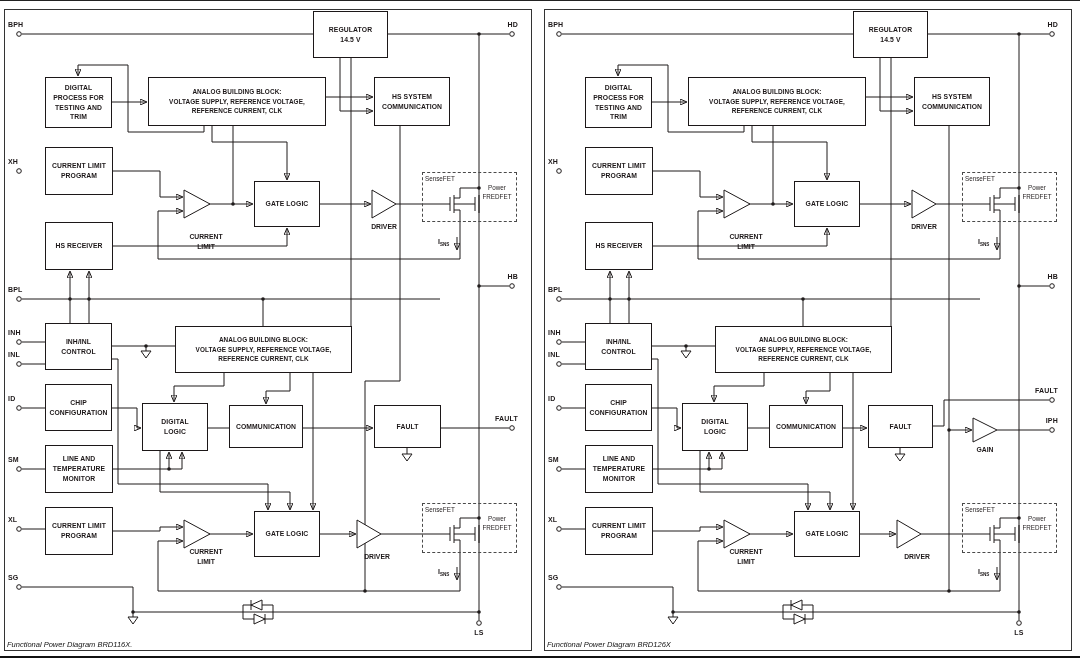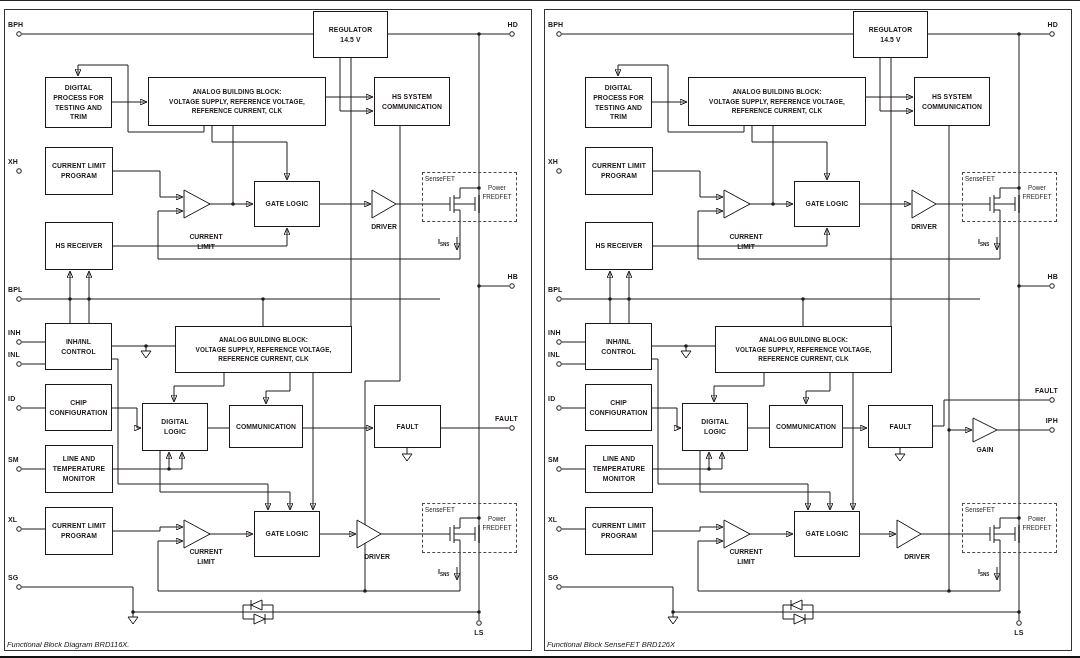--- a/index.html
+++ b/index.html
@@ -235,21 +235,21 @@
     <div class="pinlbl" style="top:350px">INL</div>
     <div class="pinlbl" style="top:394px">ID</div>
     <div class="pinlbl" style="top:455px">SM</div>
     <div class="pinlbl" style="top:515px">XL</div>
     <div class="pinlbl" style="top:573px">SG</div>
     <div class="pinlbl r" style="top:20px">HD</div>
     <div class="pinlbl r" style="top:272px">HB</div>
     <div class="pinlbl r" style="top:414px">FAULT</div>
     <div class="pinlbl ls" style="top:628px">LS</div>
 
-    <div class="caption">Functional Block Diagram BRD116X.</div>
+    <div class="caption">Functional Power Diagram BRD116X.</div>
   </div>
 
   <div class="panel right">
     <div class="frame"></div>
 
     <svg class="wires">
       <g>
         <path d="M22 33H313"></path>
           <path d="M388 33H509"></path>
           <path d="M479 33V619"></path>
@@ -452,15 +452,15 @@
     <div class="pinlbl" style="top:394px">ID</div>
     <div class="pinlbl" style="top:455px">SM</div>
     <div class="pinlbl" style="top:515px">XL</div>
     <div class="pinlbl" style="top:573px">SG</div>
     <div class="pinlbl r" style="top:20px">HD</div>
     <div class="pinlbl r" style="top:272px">HB</div>
     <div class="pinlbl r" style="top:386px">FAULT</div>
     <div class="pinlbl r" style="top:416px">IPH</div>
     <div class="pinlbl ls" style="top:628px">LS</div>
 
-    <div class="caption">Functional Block SenseFET BRD126X</div>
+    <div class="caption">Functional Power Diagram BRD126X</div>
   </div>
 </div>
 
 </body></html>

